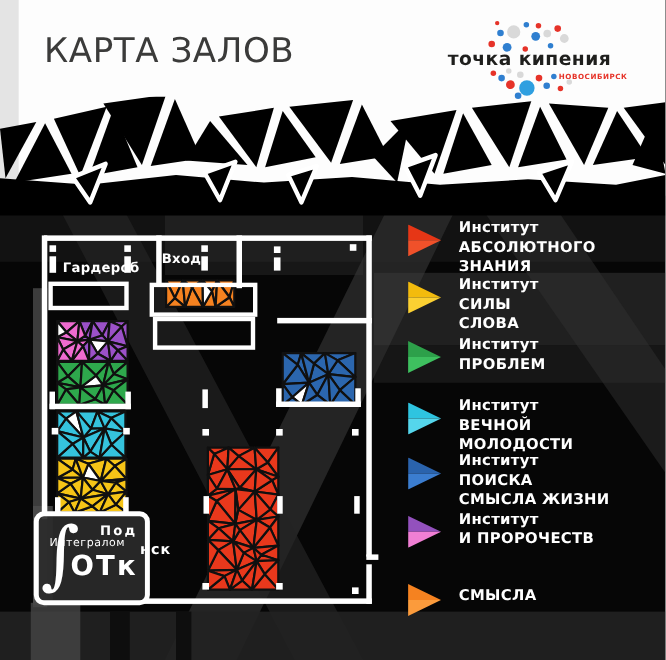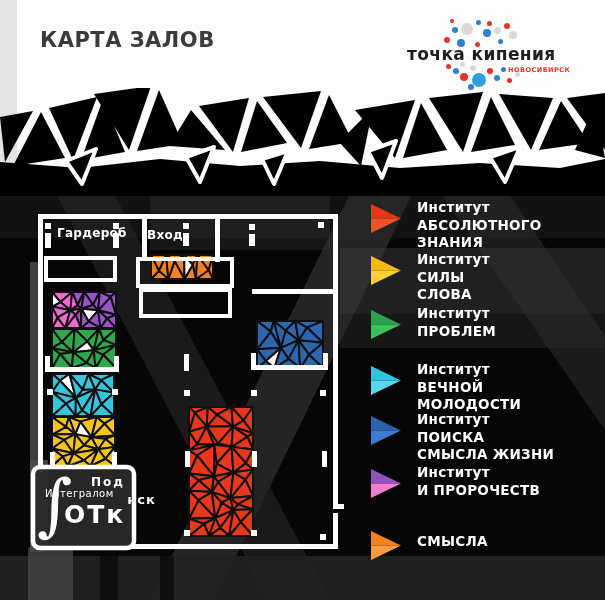--- a/index.html
+++ b/index.html
@@ -1,32 +1,32 @@
 <!DOCTYPE html>
 <html><head>
 <meta charset="utf-8">
 <style>
   html,body{margin:0;padding:0;background:#888;}
   .stage{position:relative;width:605px;height:600px;background:#fdfdfd;overflow:hidden;
          font-family:"DejaVu Sans","Liberation Sans",sans-serif;}
   .leftedge{position:absolute;left:0;top:0;width:17px;height:168px;background:#e4e4e4;}
-  .title{position:absolute;left:40px;top:28px;font-size:21px;font-weight:bold;
+  .title{position:absolute;left:40px;top:28px;font-size:31px;font-weight:normal;
          color:#3b3b3a;letter-spacing:.5px;white-space:nowrap;}
   
   .brand-text{position:absolute;left:407px;top:44px;font-size:17px;font-weight:bold;
               color:#1f1f1d;letter-spacing:.4px;white-space:nowrap;}
   .brand-city{position:absolute;left:508px;top:66px;font-size:6.5px;font-weight:bold;
               color:#e63329;letter-spacing:.5px;white-space:nowrap;}
   .city-dot{position:absolute;left:-7px;top:1px;width:5px;height:5px;border-radius:50%;background:#2f7fd0;}
   .dot{position:absolute;border-radius:50%;}
   
   #scene{position:absolute;left:0;top:88px;}
   
   .map-label{position:absolute;color:#fff;font-size:12px;font-weight:bold;letter-spacing:.3px;z-index:5;}
-  .label-cloakroom{left:57px;top:226px;}
+  .label-cloakroom{left:57px;top:236px;}
   .label-entrance{left:147px;top:228px;}
   .club-logo{position:absolute;left:33px;top:467px;width:101px;height:81px;color:#fff;z-index:5;}
   .integral{position:absolute;left:4px;top:-6px;font-family:"DejaVu Serif",serif;
             font-style:italic;font-size:68px;line-height:88px;font-weight:normal;}
   .club-pod{position:absolute;left:58px;top:8px;font-size:12px;font-weight:bold;letter-spacing:2px;}
   .club-int{position:absolute;left:12px;top:21px;font-size:10px;font-weight:normal;letter-spacing:.5px;}
   .club-abbr{position:absolute;left:31px;top:33px;font-size:25px;font-weight:bold;letter-spacing:2px;}
   .club-abbr sup{font-size:13px;letter-spacing:1px;position:relative;top:-10px;left:2px;}
   
   .legend-item{position:absolute;left:371px;display:flex;gap:16px;z-index:6;}

